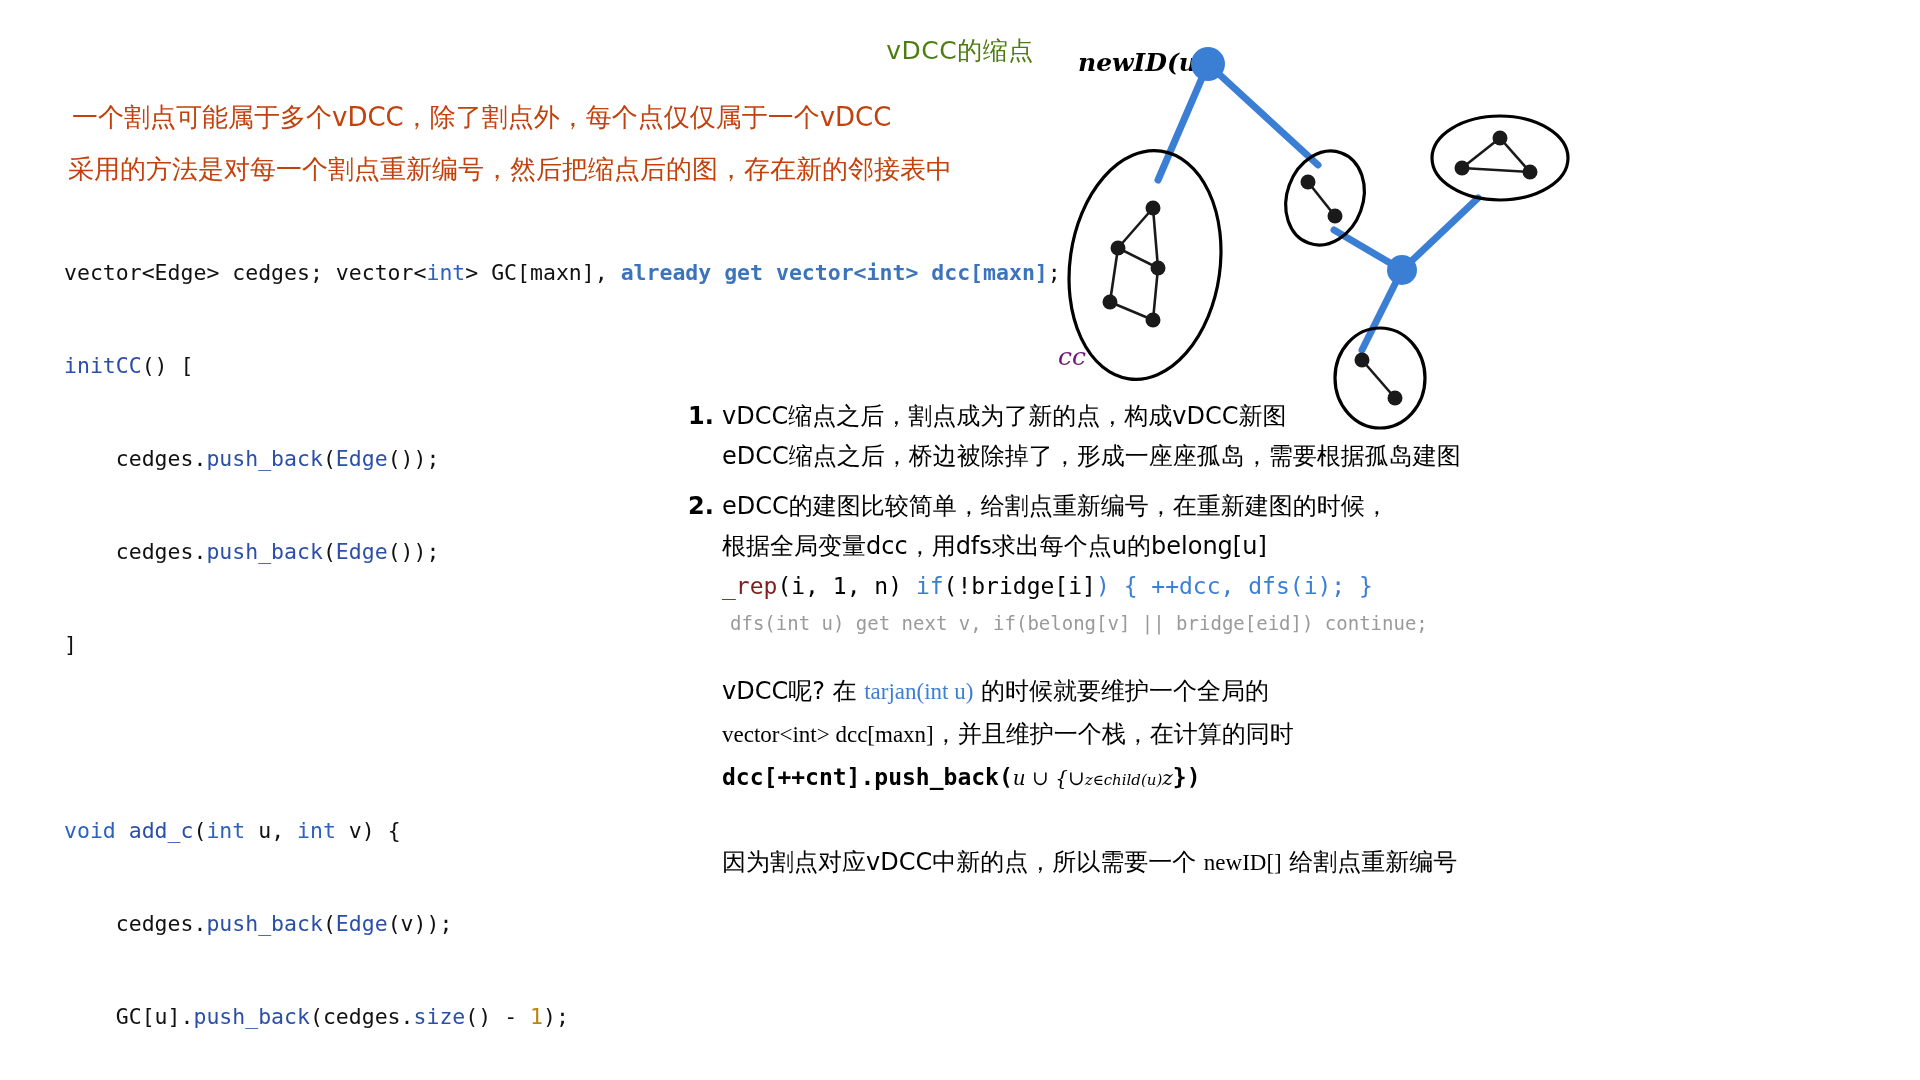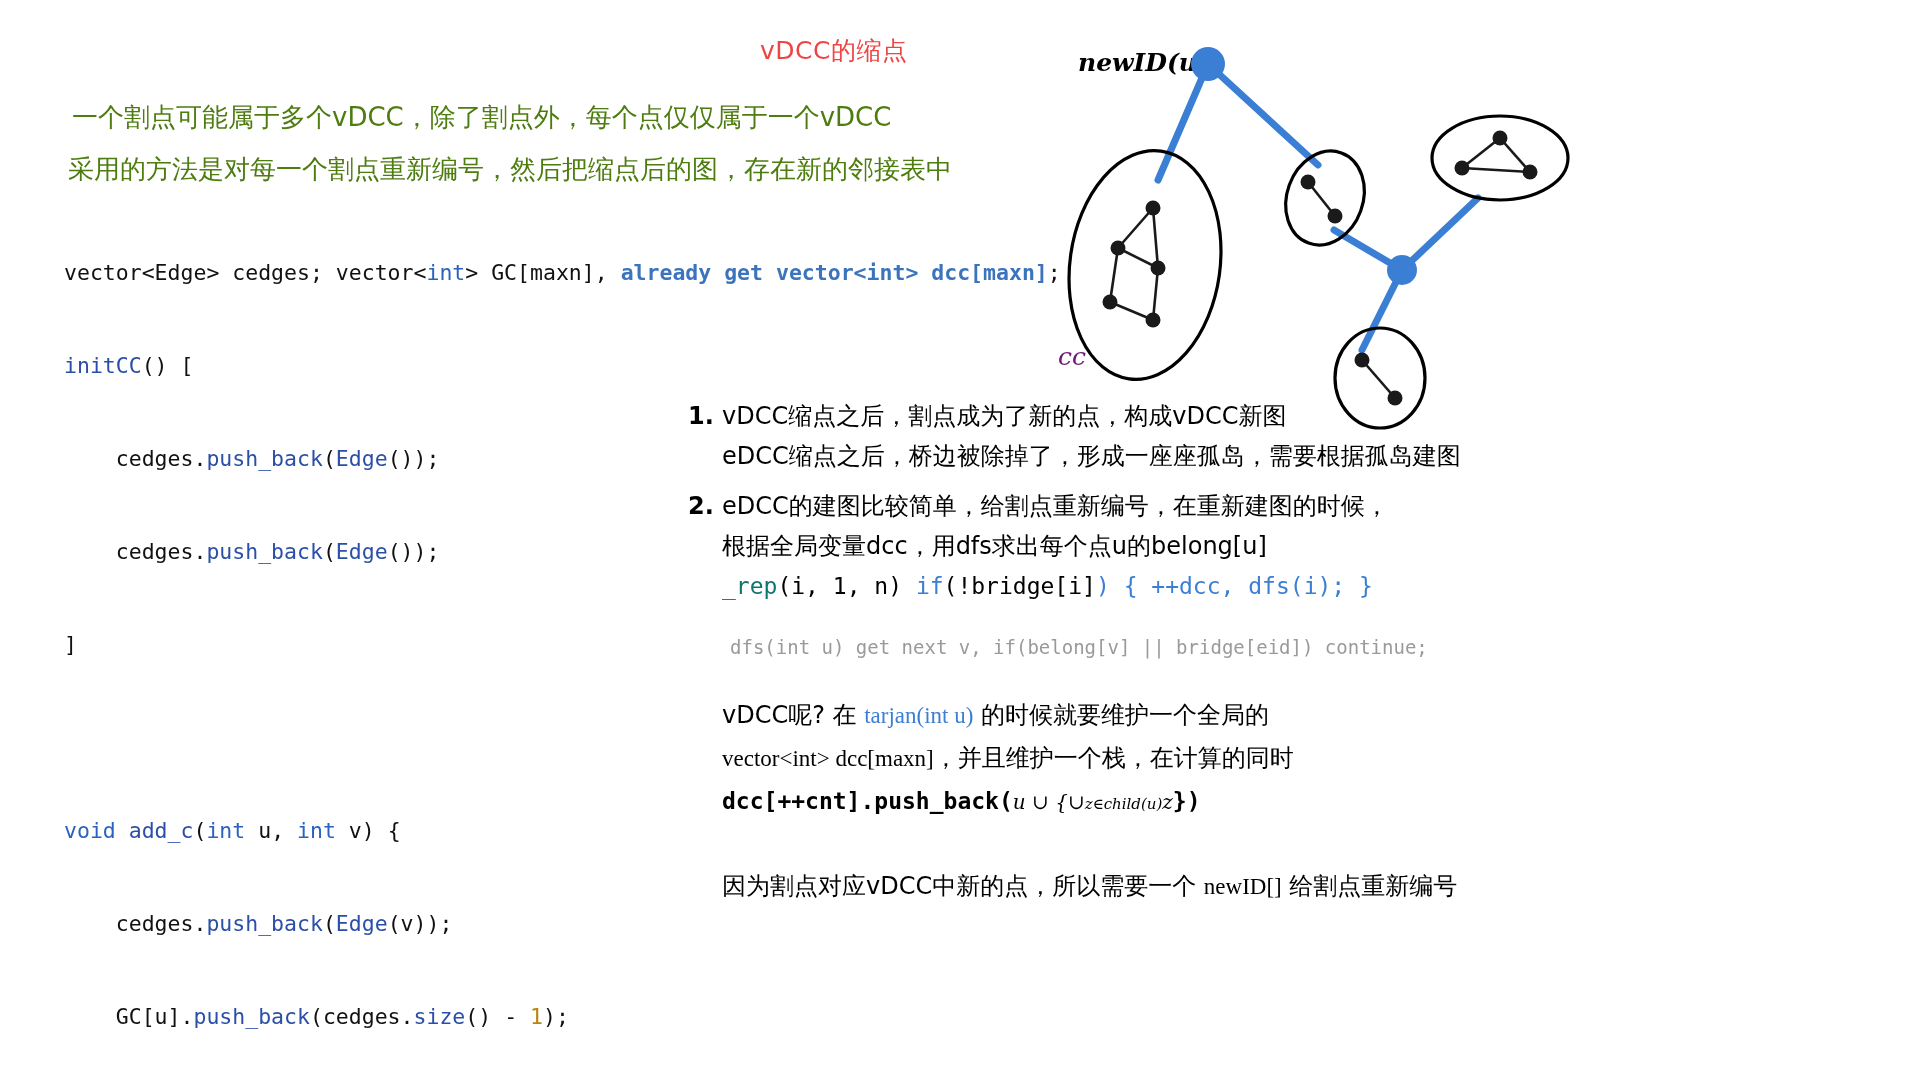--- a/index.html
+++ b/index.html
@@ -8,29 +8,29 @@
     background:#ffffff;
     font-family:"Liberation Sans", sans-serif;
     overflow:hidden;
     position:relative;
   }
   .page{position:absolute;left:0;top:0;width:1920px;height:1080px;}
 
   
   #slide-title{
     position:absolute;left:760px;top:34px;width:400px;
-    font-size:25px;color:#ef4444;text-align:left;
+    font-size:25px;color:#4d7c0f;text-align:center;
     font-family:"DejaVu Sans","Liberation Sans",sans-serif;
     letter-spacing:.5px;
   }
 
   
   .intro{
     position:absolute;left:72px;
-    font-size:26px;color:#4d7c0f;white-space:nowrap;
+    font-size:26px;color:#c2410c;white-space:nowrap;
     font-family:"DejaVu Sans","Liberation Sans",sans-serif;
   }
   #intro-line-1{top:100px;}
   #intro-line-2{top:152px;left:68px;}
 
   
   #code-left{
     position:absolute;left:64px;top:195px;
     font-family:"DejaVu Sans Mono","Liberation Mono",monospace;
     font-size:21.5px;line-height:31px;
@@ -54,27 +54,26 @@
     line-height:40px;
   }
   .note-body{flex:1;}
   .note-line{font-size:24px;line-height:40px;white-space:nowrap;}
   #note-2{margin-top:10px;}
 
   .codeline-mono{
     font-family:"DejaVu Sans Mono","Liberation Mono",monospace;
     font-size:23px;line-height:40px;white-space:nowrap;
   }
-  .red{color:#0f766e;}
+  .red{color:#7f1d1d;}
   .blue2{color:#3b7fd4;}
   #dfs-hint{
     font-family:"DejaVu Sans Mono","Liberation Mono",monospace;
     font-size:19px;line-height:34px;color:#9a9a9a;white-space:nowrap;
     margin-left:8px;
-    margin-top:24px;
   }
 
   #vdcc-para{margin-top:30px;}
   .para-line{
     font-size:24px;line-height:42px;white-space:nowrap;
     font-family:"DejaVu Sans","Liberation Sans",sans-serif;
   }
   .mono-in{
     font-family:Liberation Serif, serif;
     font-size:23px;

